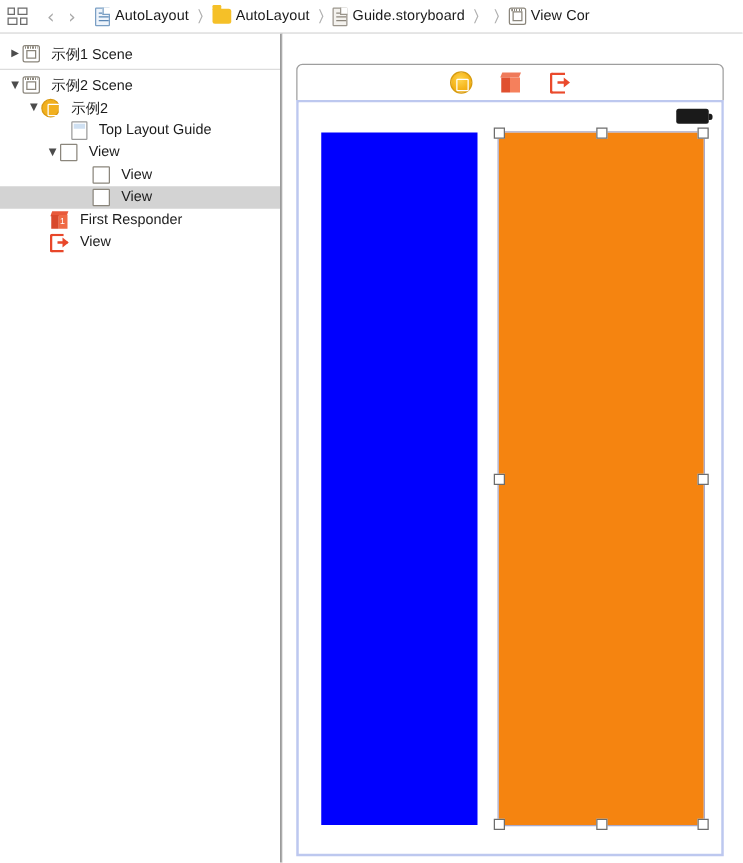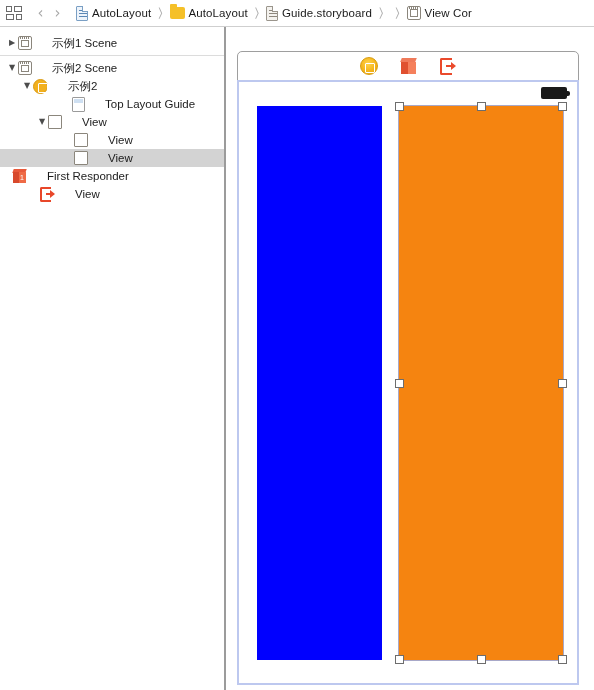--- a/index.html
+++ b/index.html
@@ -94,21 +94,21 @@
     font-size: 11.5px; color: #1c1c1c;
     white-space: nowrap;
   }
   .row.sel { background: #d3d3d3; }
   .row .twisty {
     flex: 0 0 auto; width: 12px; text-align: center;
     color: #4c4c4c; font-size: 8px; line-height: 1;
     font-family: "DejaVu Sans", sans-serif;
   }
   .row .twisty.none { color: transparent; }
-  .row .rlabel { margin-left: 20px; }
+  .row .rlabel { margin-left: 9px; }
   .hairline {
     height: 1px; background: #dcdcdc; margin: 3px 0 3px 0;
   }
 
   
   .t-scene { width:14px; height:14px; background:#ffffff;
     border:1.3px solid #8b867c; border-radius:2px; flex:0 0 auto; position:relative; }
   .t-scene::before { content:""; position:absolute; left:2px; top:2.5px; right:2px; bottom:2px;
     border:1.3px solid #8b867c; }
   .t-scene::after { content:""; position:absolute; left:1px; top:-0.5px; right:1px; height:2px;
@@ -290,21 +290,21 @@
     <span class="t-scene"></span>
     <span class="rlabel">示例2 Scene</span>
   </div>
 
   <div class="row" style="padding-left:21px">
     <span class="twisty">▼</span>
     <span class="t-vcircle"></span>
     <span class="rlabel">示例2</span>
   </div>
 
-  <div class="row" style="padding-left:60px">
+  <div class="row" style="padding-left:45px">
     <span class="twisty none">▶</span>
     <span class="t-guide-top"></span>
     <span class="rlabel">Top Layout Guide</span>
   </div>
 
 
   <div class="row" style="padding-left:36px">
     <span class="twisty">▼</span>
     <span class="t-view"></span>
     <span class="rlabel">View</span>
@@ -315,21 +315,21 @@
     <span class="t-view"></span>
     <span class="rlabel">View</span>
   </div>
 
   <div class="row sel" style="padding-left:62px">
     <span class="twisty none">▶</span>
     <span class="t-view"></span>
     <span class="rlabel">View</span>
   </div>
 
-  <div class="row" style="">
+  <div class="row" style="padding-left:28px">
     <span class="twisty none">▶</span>
     <span class="t-first">
       <span class="cube-top"></span>
         <span class="cube-l"></span>
       <span class="cube-r"></span>
         <span class="cube-num">1</span>
     </span>
     <span class="rlabel">First Responder</span>
   </div>
 

